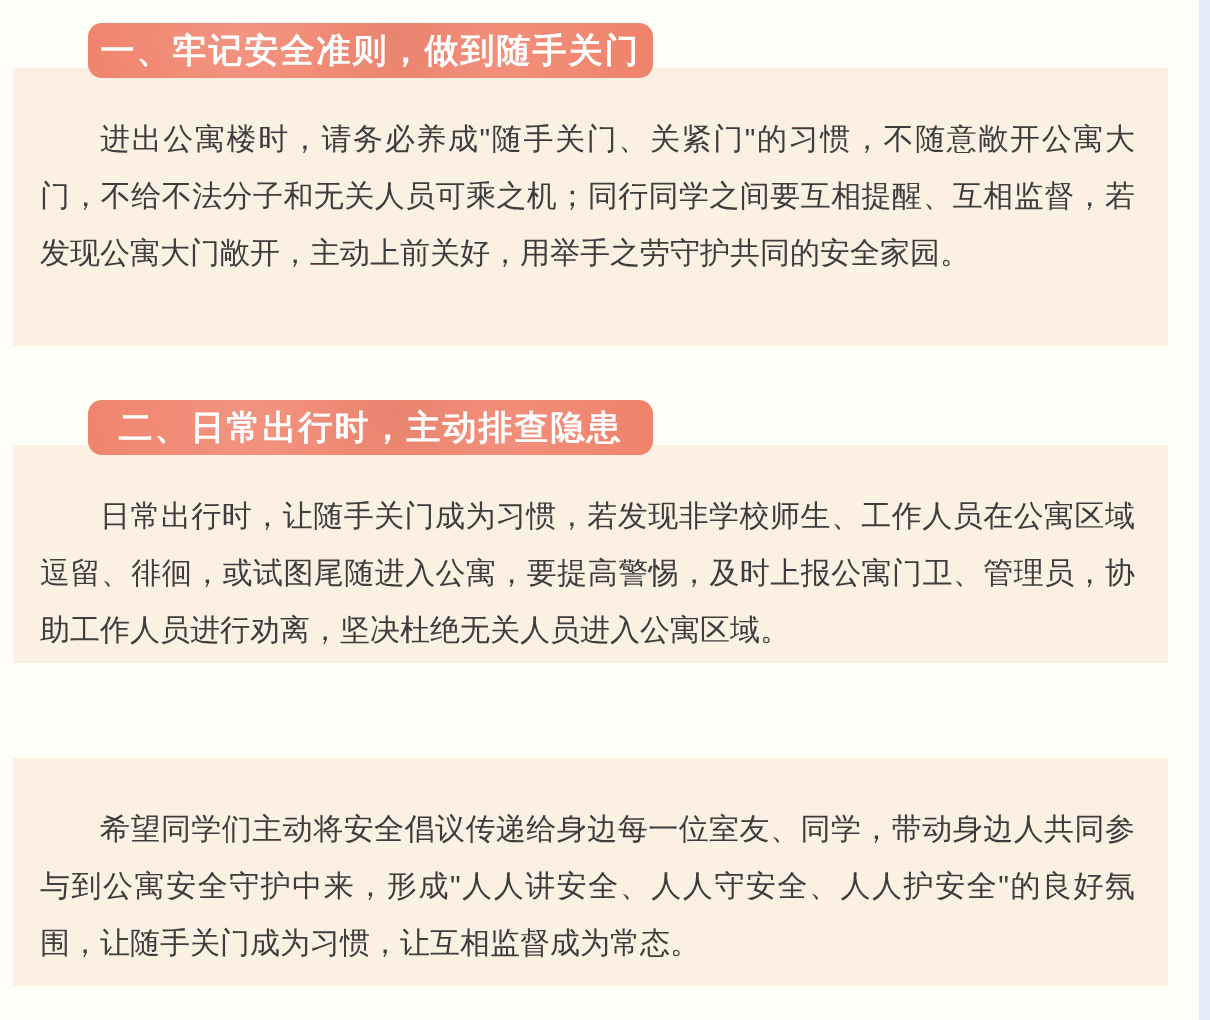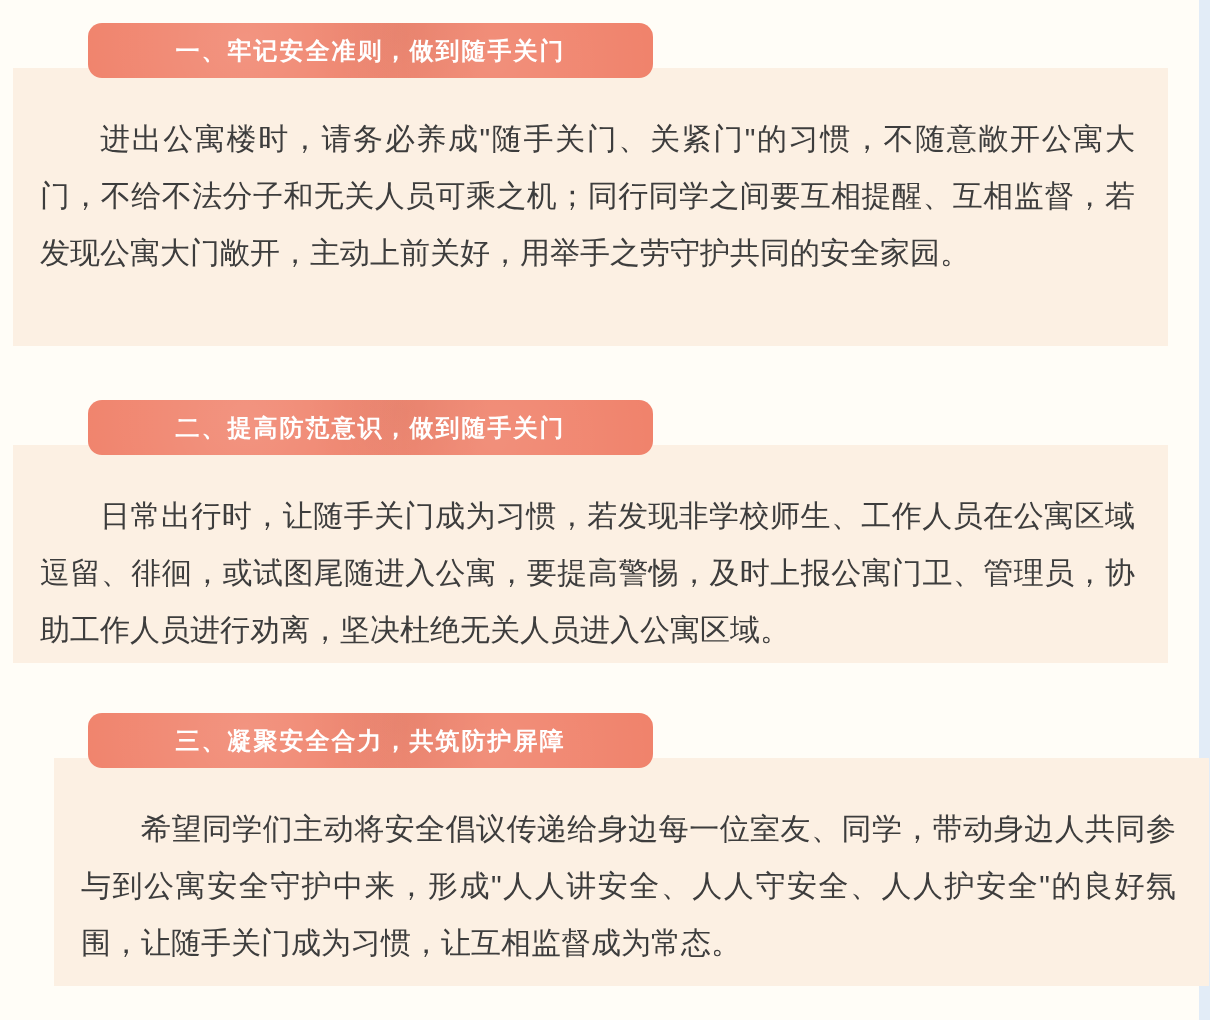--- a/index.html
+++ b/index.html
@@ -30,40 +30,40 @@
   .panel {
     position: absolute;
     top: 45px;
     left: 13px;
     width: 1155px;
     background: #FCF0E3;
     z-index: 0;
   }
   .sec1 .panel { height: 278px; }
   .sec2 .panel { height: 218px; }
-  .sec3 .panel { height: 228px; margin-left: 41px; }
+  .sec3 .panel { height: 228px; }
   .badge {
     position: relative;
     z-index: 1;
     margin-left: 88px;
     width: 565px;
     height: 55px;
     border-radius: 14px;
     background:
       radial-gradient(circle at 28% 35%, rgba(255,255,255,0.14), transparent 42%),
       radial-gradient(circle at 72% 70%, rgba(255,255,255,0.10), transparent 38%),
       radial-gradient(circle at 55% 20%, rgba(0,0,0,0.04), transparent 30%),
       #F0836C;
     text-align: center;
   }
   .badge-text {
     display: inline-block;
     color: #FFFFFF;
     font-weight: 700;
-    font-size: 24px;
+    font-size: 34px;
     line-height: 55px;
     letter-spacing: 2px;
     white-space: nowrap;
   }
   .body-text {
     margin: 0;
     padding: 42px 33px 0 27px;
     font-size: 30px;
     line-height: 57px;
     color: #3D3D3D;
@@ -82,29 +82,26 @@
     <div class="badge">
       <span class="badge-text">一、牢记安全准则，做到随手关门</span>
     </div>
     <div class="panel">
       <p class="body-text">进出公寓楼时，请务必养成"随手关门、关紧门"的习惯，不随意敞开公寓大门，不给不法分子和无关人员可乘之机；同行同学之间要互相提醒、互相监督，若发现公寓大门敞开，主动上前关好，用举手之劳守护共同的安全家园。</p>
     </div>
   </section>
 
   <section class="sec sec2">
     <div class="badge">
-      <span class="badge-text">二、提高防范意识，做到随手关门</span>
+      <span class="badge-text">二、日常出行时，主动排查隐患</span>
     </div>
     <div class="panel">
       <p class="body-text">日常出行时，让随手关门成为习惯，若发现非学校师生、工作人员在公寓区域逗留、徘徊，或试图尾随进入公寓，要提高警惕，及时上报公寓门卫、管理员，协助工作人员进行劝离，坚决杜绝无关人员进入公寓区域。</p>
     </div>
   </section>
 
   <section class="sec sec3">
-    <div class="badge">
-      <span class="badge-text">三、凝聚安全合力，共筑防护屏障</span>
-    </div>
     <div class="panel">
       <p class="body-text">希望同学们主动将安全倡议传递给身边每一位室友、同学，带动身边人共同参与到公寓安全守护中来，形成"人人讲安全、人人守安全、人人护安全"的良好氛围，让随手关门成为习惯，让互相监督成为常态。</p>
     </div>
   </section>
 
 </div>
 
 </body></html>

